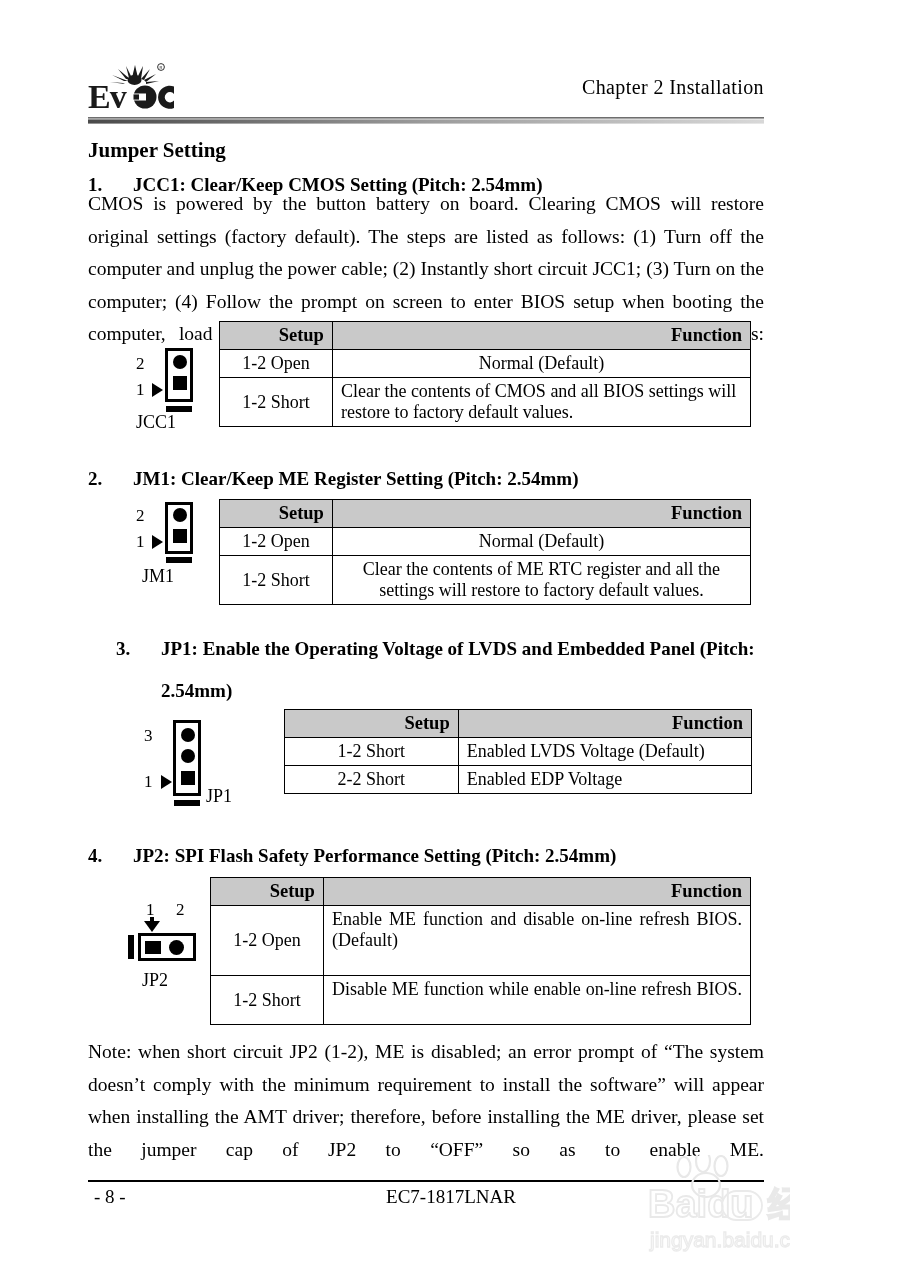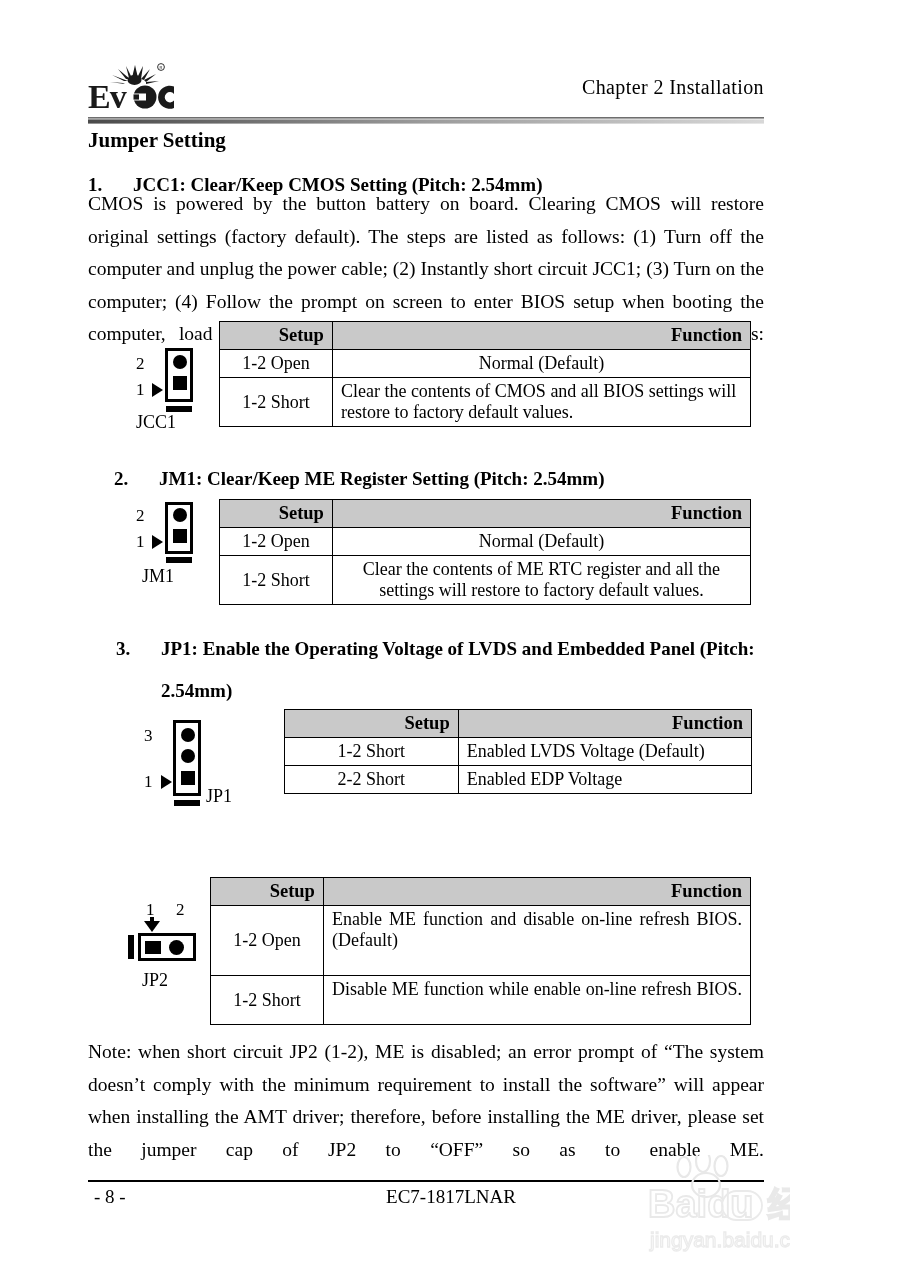--- a/index.html
+++ b/index.html
@@ -49,20 +49,21 @@
     width: 676px;
     height: 7px;
   }
 
   
   .h1 {
     position: absolute;
     left: 88px;
     font-weight: bold;
     font-size: 21px;
+    margin-top: 10px;
   }
   .num-head {
     position: absolute;
     left: 88px;
     width: 680px;
     font-weight: bold;
     font-size: 19px;
   }
   .num-head .idx {
     display: inline-block;
@@ -303,21 +304,21 @@
         <td class="setup">1-2 Open</td>
         <td class="fn-center">Normal (Default)</td>
       </tr>
       <tr>
         <td class="setup">1-2 Short</td>
         <td class="fn-left">Clear the contents of CMOS and all BIOS settings will restore to factory default values.</td>
       </tr>
     </tbody>
   </table>
 
-  <div class="num-head" style="top:468px;margin-left:26px;">
+  <div class="num-head" style="top:468px;">
     <span class="idx">2.</span><span>JM1: Clear/Keep ME Register Setting (Pitch: 2.54mm)</span>
   </div>
 
   <div class="jumper" style="left:136px; top:502px; width:76px; height:106px;">
     <span class="pinnum" style="left:0px; top:4px;">2</span>
     <span class="pinnum" style="left:0px; top:30px;">1</span>
     <span class="tri-right" style="left:16px; top:33px;"></span>
     <div class="vbody" style="left:29px; top:0px; width:28px; height:52px;">
       <span class="dot" style="left:5px; top:3px; width:14px; height:14px;"></span>
       <span class="sq" style="left:5px; top:24px; width:14px; height:14px;"></span>
@@ -383,20 +384,23 @@
         <td class="setup">1-2 Short</td>
         <td class="fn-left">Enabled LVDS Voltage (Default)</td>
       </tr>
       <tr>
         <td class="setup">2-2 Short</td>
         <td class="fn-left">Enabled EDP Voltage</td>
       </tr>
     </tbody>
   </table>
 
+  <div class="num-head" style="top:845px;">
+    <span class="idx">4.</span><span>JP2: SPI Flash Safety Performance Setting (Pitch: 2.54mm)</span>
+  </div>
 
   <div class="jumper" style="left:128px; top:900px; width:96px; height:102px;">
     <span class="pinnum" style="left:18px; top:0px;">1</span>
     <span class="pinnum" style="left:48px; top:0px;">2</span>
     <span class="tri-down" style="left:16px; top:21px;"></span>
     <span class="tri-stem" style="left:22px; top:17px; width:4px; height:6px;"></span>
     <span class="bar" style="left:0px; top:35px; width:6px; height:24px;"></span>
     <div class="vbody" style="left:10px; top:33px; width:58px; height:28px;">
       <span class="sq" style="left:4px;  top:5px; width:16px; height:13px;"></span>
       <span class="dot" style="left:28px; top:4px; width:15px; height:15px;"></span>

